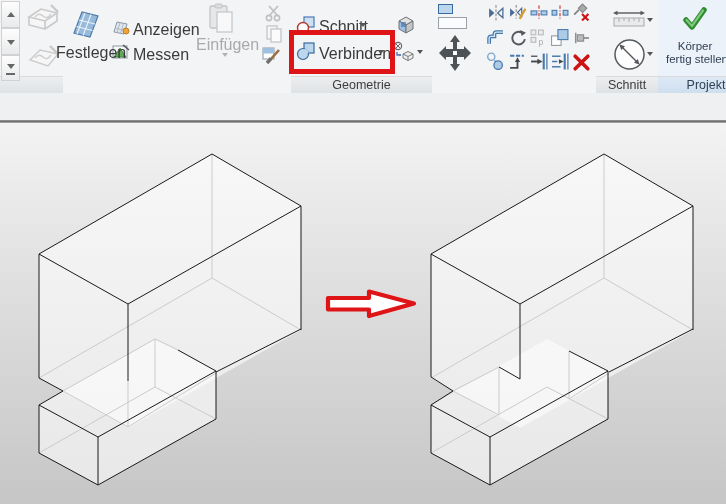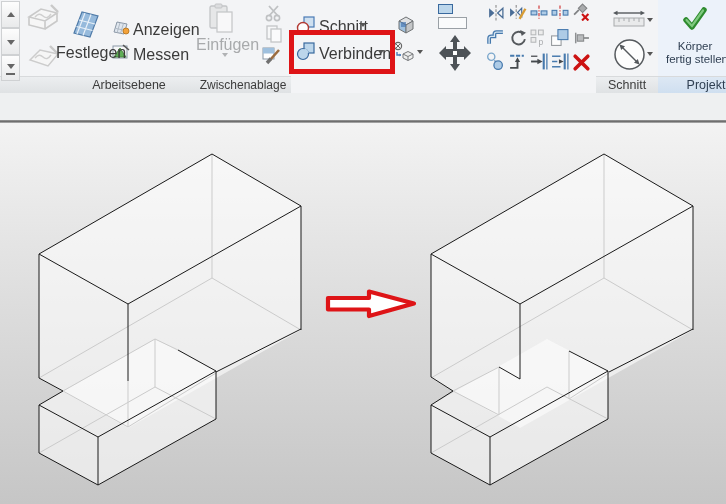--- a/index.html
+++ b/index.html
@@ -46,22 +46,21 @@
   <div class="panel" style="left:0;width:63px;"></div>
   <div class="panel" style="left:63px;width:132px;"></div>
   <div class="panel" style="left:195px;width:96px;"></div>
   <div class="panel" style="left:291px;width:141px;"></div>
   <div class="panel" style="left:432px;width:164px;"></div>
   <div class="panel" style="left:596px;width:62px;"></div>
   <div class="panel blue" style="left:658px;width:110px;"></div>
 
   <div class="pfooter" style="left:0;width:22px;"></div>
   <div class="pfooter" style="left:22px;width:41px;"></div>
-  <div class="pfooter" style="left:63px;width:132px;">Arbeitsebene</div>
-  <div class="pfooter" style="left:195px;width:96px;font-size:12px;">Zwischenablage</div>
+  <div class="pfooter" style="left:291px;width:141px;">Geometrie</div>
   <div class="pfooter" style="left:596px;width:62px;">Schnitt</div>
   <div class="pfooter blue" style="left:658px;width:96px;">Projekt</div>
 
   <div class="scrbtn" style="top:1px;height:27px;">
         <span class="tri up" style="top:10px;"></span>
       </div>
   <div class="scrbtn" style="top:28px;height:27px;">
         <span class="tri dn" style="top:11px;"></span>
       </div>
   <div class="scrbtn" style="top:55px;height:26px;">

